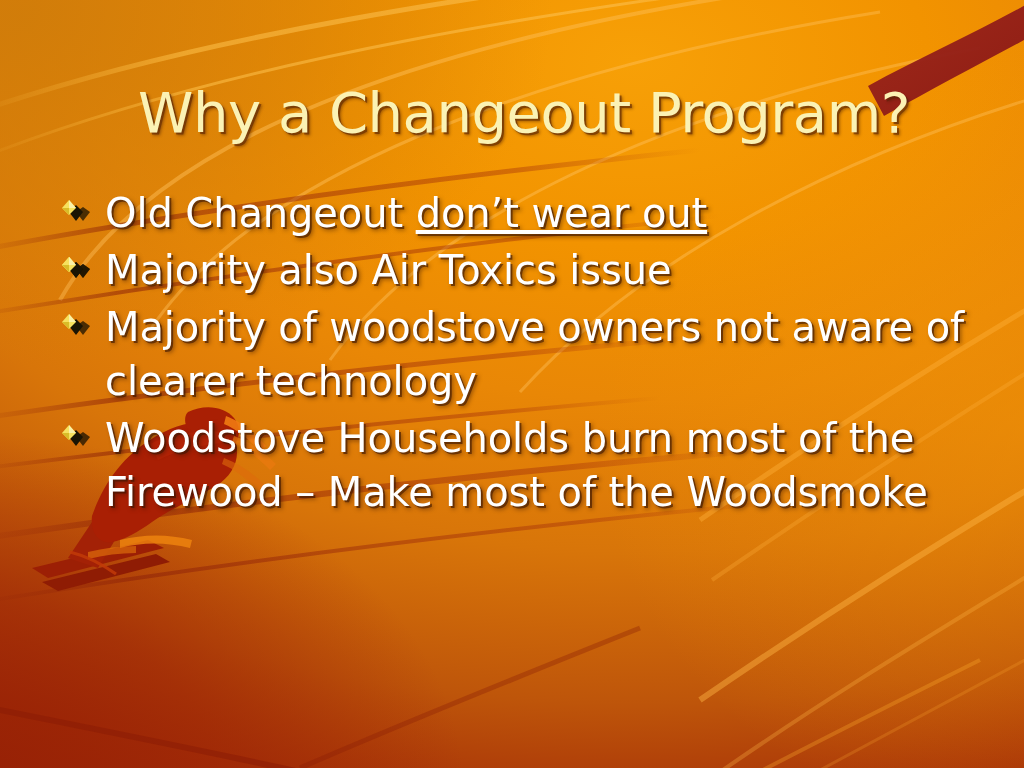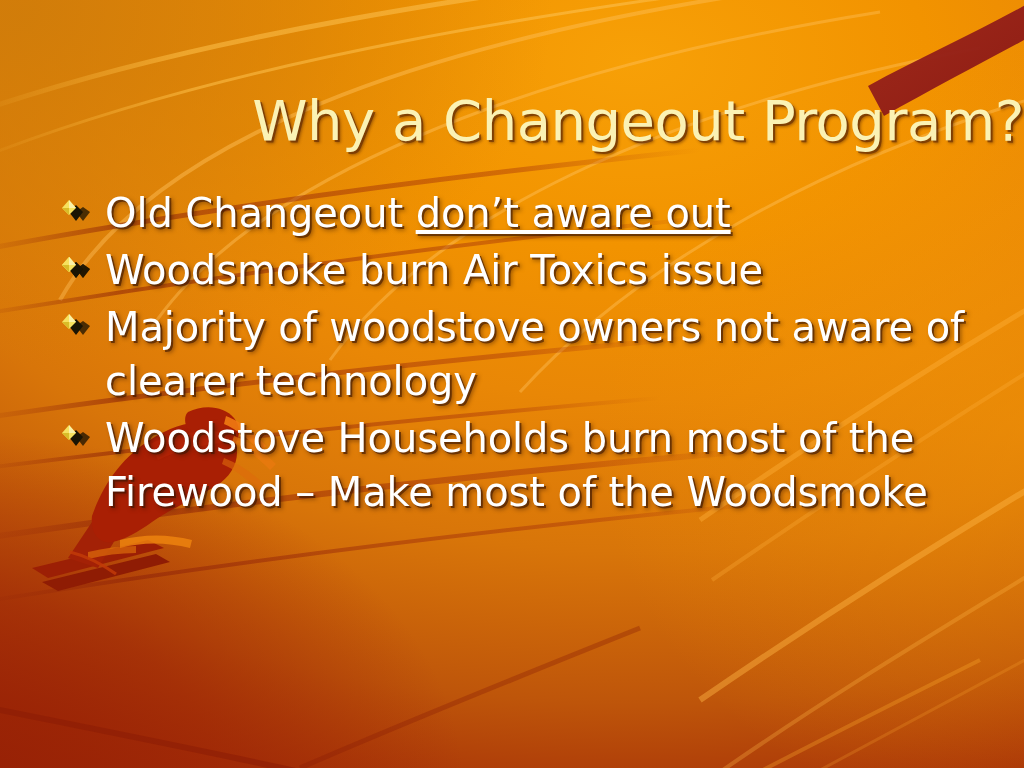--- a/index.html
+++ b/index.html
@@ -50,22 +50,22 @@
 
   
   #bg-curves { position:absolute; inset:0; }
 
   
   #skier { position:absolute; left:28px; top:400px; width:270px; height:195px; }
 
   
   #title {
     position:absolute;
-    left:0; right:0; top:90px;
-    text-align:right;
+    left:0; right:0; top:82px;
+    text-align:center;
     padding-left:24px;
     font-size:56px;
     line-height:62px;
     font-weight:400;
     color:#FBF2B4;
     letter-spacing:-0.5px;
     text-shadow:
        2px 2px 0 rgba(90,35,5,0.55),
        3px 3px 3px rgba(70,26,4,0.45);
     white-space:nowrap;
@@ -197,42 +197,42 @@
   <div id="body">
 
     <div class="bullet-row">
       <svg class="bullet-marker" viewBox="0 0 30 30">
         <path d="M 16 17 L 23 12 L 30 17 L 23 26 Z" fill="#120E02" opacity="0.72"></path>
         <path d="M 9 17 L 16 10 L 23 17 L 16 26 Z" fill="#1A1403"></path>
         <path d="M 2 13 L 9 5 L 16 13 L 9 20 Z" fill="#F6E15E"></path>
         <path d="M 9 5 L 16 13 L 9 13 Z" fill="#FBF2A8"></path>
         <path d="M 2 13 L 9 13 L 9 20 Z" fill="#D9BC28"></path>
       </svg>
-      <span class="bullet-text"><span>Old Changeout </span><span class="u">don’t aware out</span></span>
-    </div>
-
-    <div class="bullet-row">
-      <svg class="bullet-marker" viewBox="0 0 30 30">
-        <path d="M 16 17 L 23 12 L 30 17 L 23 26 Z" fill="#120E02" opacity="0.72"></path>
-        <path d="M 9 17 L 16 10 L 23 17 L 16 26 Z" fill="#1A1403"></path>
-        <path d="M 2 13 L 9 5 L 16 13 L 9 20 Z" fill="#F6E15E"></path>
-        <path d="M 9 5 L 16 13 L 9 13 Z" fill="#FBF2A8"></path>
-        <path d="M 2 13 L 9 13 L 9 20 Z" fill="#D9BC28"></path>
-      </svg>
-    </div>
-
-    <div class="bullet-row">
-      <svg class="bullet-marker" viewBox="0 0 30 30">
-        <path d="M 16 17 L 23 12 L 30 17 L 23 26 Z" fill="#120E02" opacity="0.72"></path>
-        <path d="M 9 17 L 16 10 L 23 17 L 16 26 Z" fill="#1A1403"></path>
-        <path d="M 2 13 L 9 5 L 16 13 L 9 20 Z" fill="#F6E15E"></path>
-        <path d="M 9 5 L 16 13 L 9 13 Z" fill="#FBF2A8"></path>
-        <path d="M 2 13 L 9 13 L 9 20 Z" fill="#D9BC28"></path>
-      </svg>
-      <span class="bullet-text">Woodsmoke burn Air Toxics issue</span>
+      <span class="bullet-text"><span>Old Changeout </span><span class="u">don’t wear out</span></span>
+    </div>
+
+    <div class="bullet-row">
+      <svg class="bullet-marker" viewBox="0 0 30 30">
+        <path d="M 16 17 L 23 12 L 30 17 L 23 26 Z" fill="#120E02" opacity="0.72"></path>
+        <path d="M 9 17 L 16 10 L 23 17 L 16 26 Z" fill="#1A1403"></path>
+        <path d="M 2 13 L 9 5 L 16 13 L 9 20 Z" fill="#F6E15E"></path>
+        <path d="M 9 5 L 16 13 L 9 13 Z" fill="#FBF2A8"></path>
+        <path d="M 2 13 L 9 13 L 9 20 Z" fill="#D9BC28"></path>
+      </svg>
+    </div>
+
+    <div class="bullet-row">
+      <svg class="bullet-marker" viewBox="0 0 30 30">
+        <path d="M 16 17 L 23 12 L 30 17 L 23 26 Z" fill="#120E02" opacity="0.72"></path>
+        <path d="M 9 17 L 16 10 L 23 17 L 16 26 Z" fill="#1A1403"></path>
+        <path d="M 2 13 L 9 5 L 16 13 L 9 20 Z" fill="#F6E15E"></path>
+        <path d="M 9 5 L 16 13 L 9 13 Z" fill="#FBF2A8"></path>
+        <path d="M 2 13 L 9 13 L 9 20 Z" fill="#D9BC28"></path>
+      </svg>
+      <span class="bullet-text">Majority also Air Toxics issue</span>
     </div>
 
     <div class="bullet-row">
       <svg class="bullet-marker" viewBox="0 0 30 30">
         <path d="M 16 17 L 23 12 L 30 17 L 23 26 Z" fill="#120E02" opacity="0.72"></path>
         <path d="M 9 17 L 16 10 L 23 17 L 16 26 Z" fill="#1A1403"></path>
         <path d="M 2 13 L 9 5 L 16 13 L 9 20 Z" fill="#F6E15E"></path>
         <path d="M 9 5 L 16 13 L 9 13 Z" fill="#FBF2A8"></path>
         <path d="M 2 13 L 9 13 L 9 20 Z" fill="#D9BC28"></path>
       </svg>

